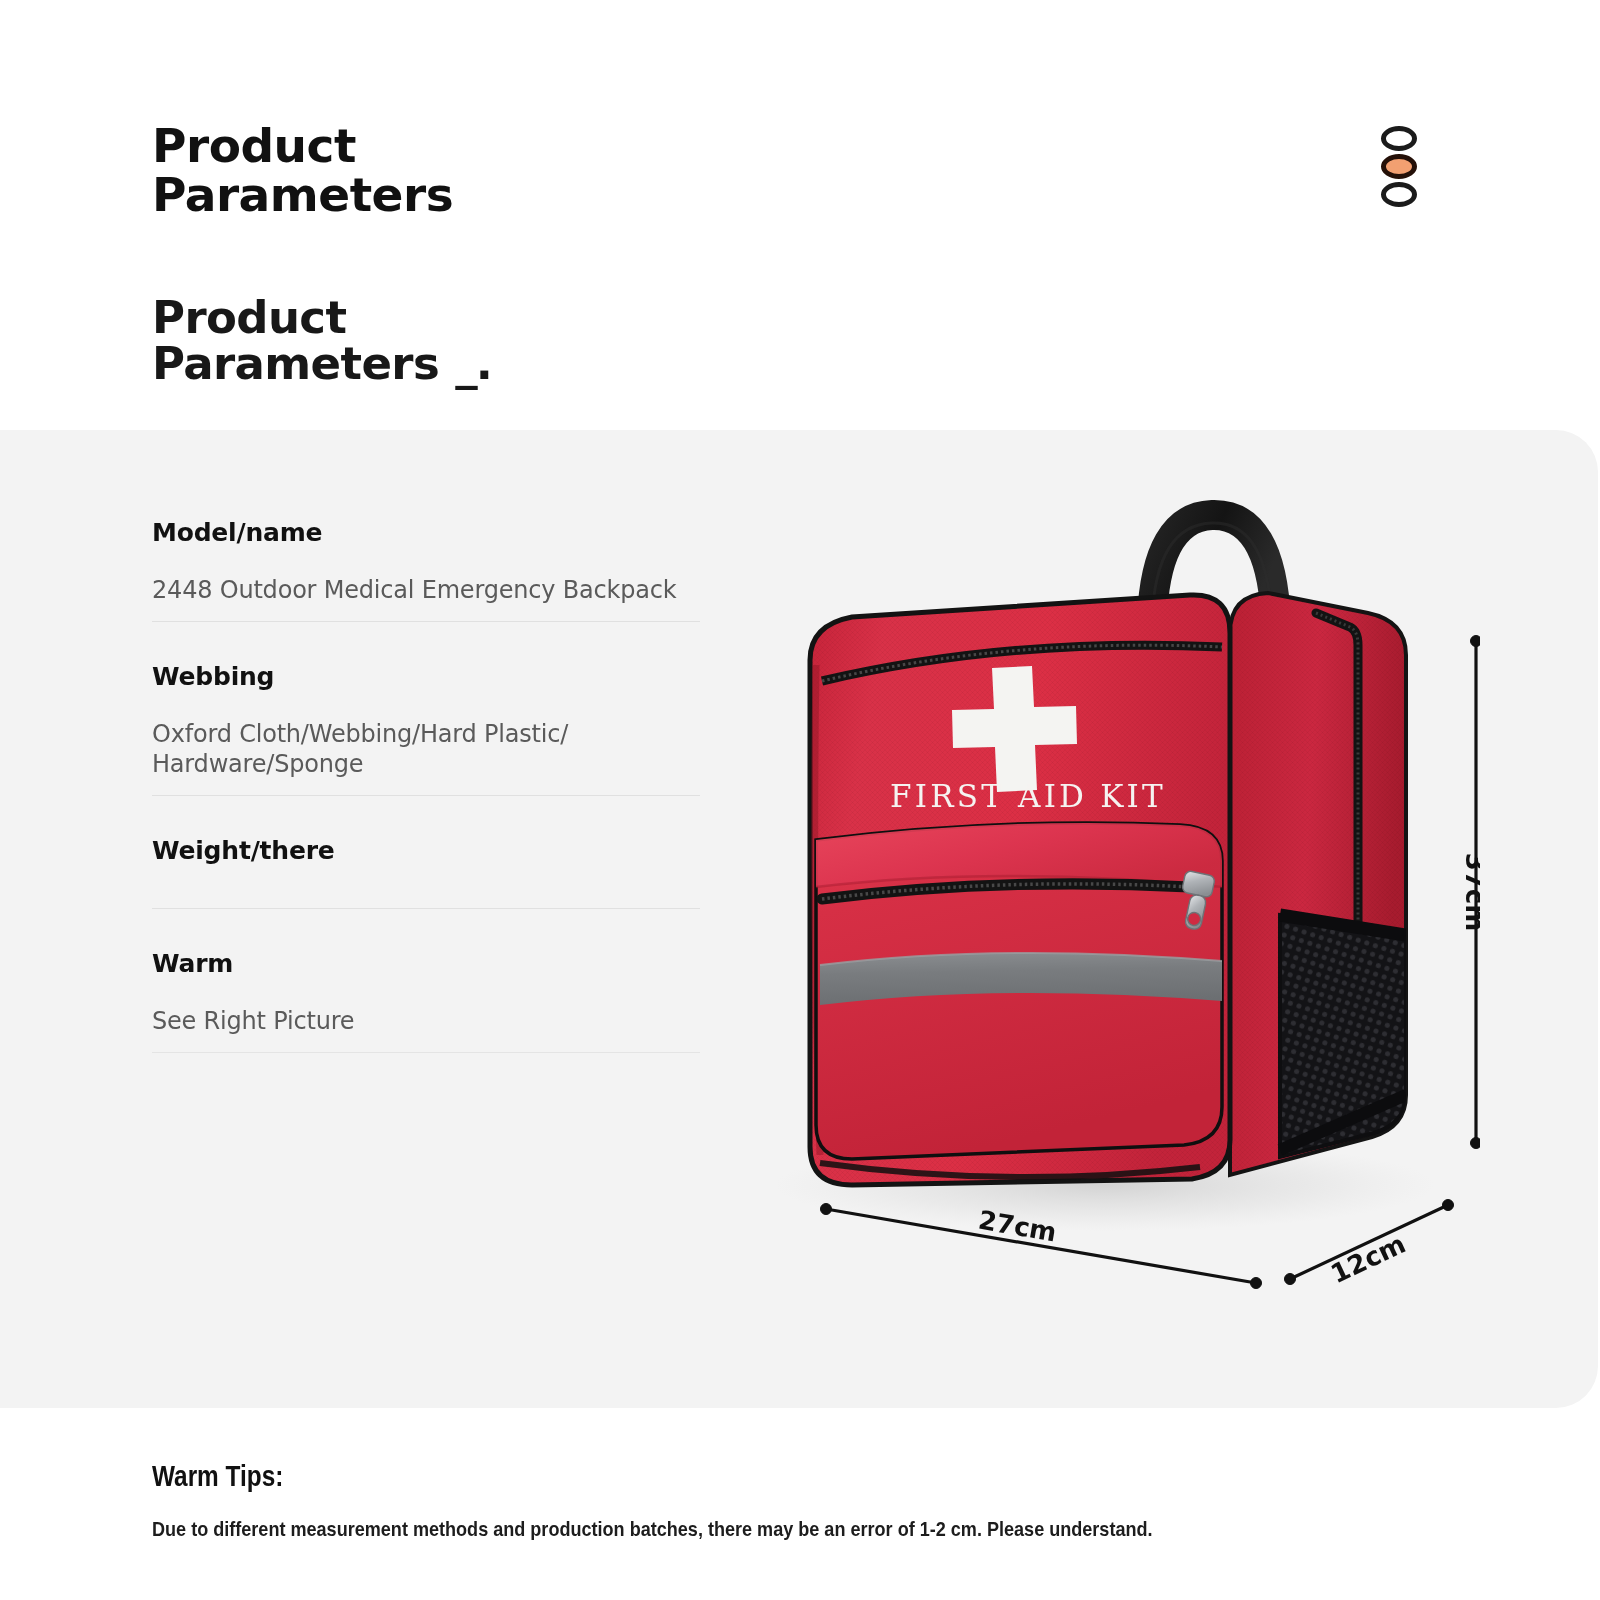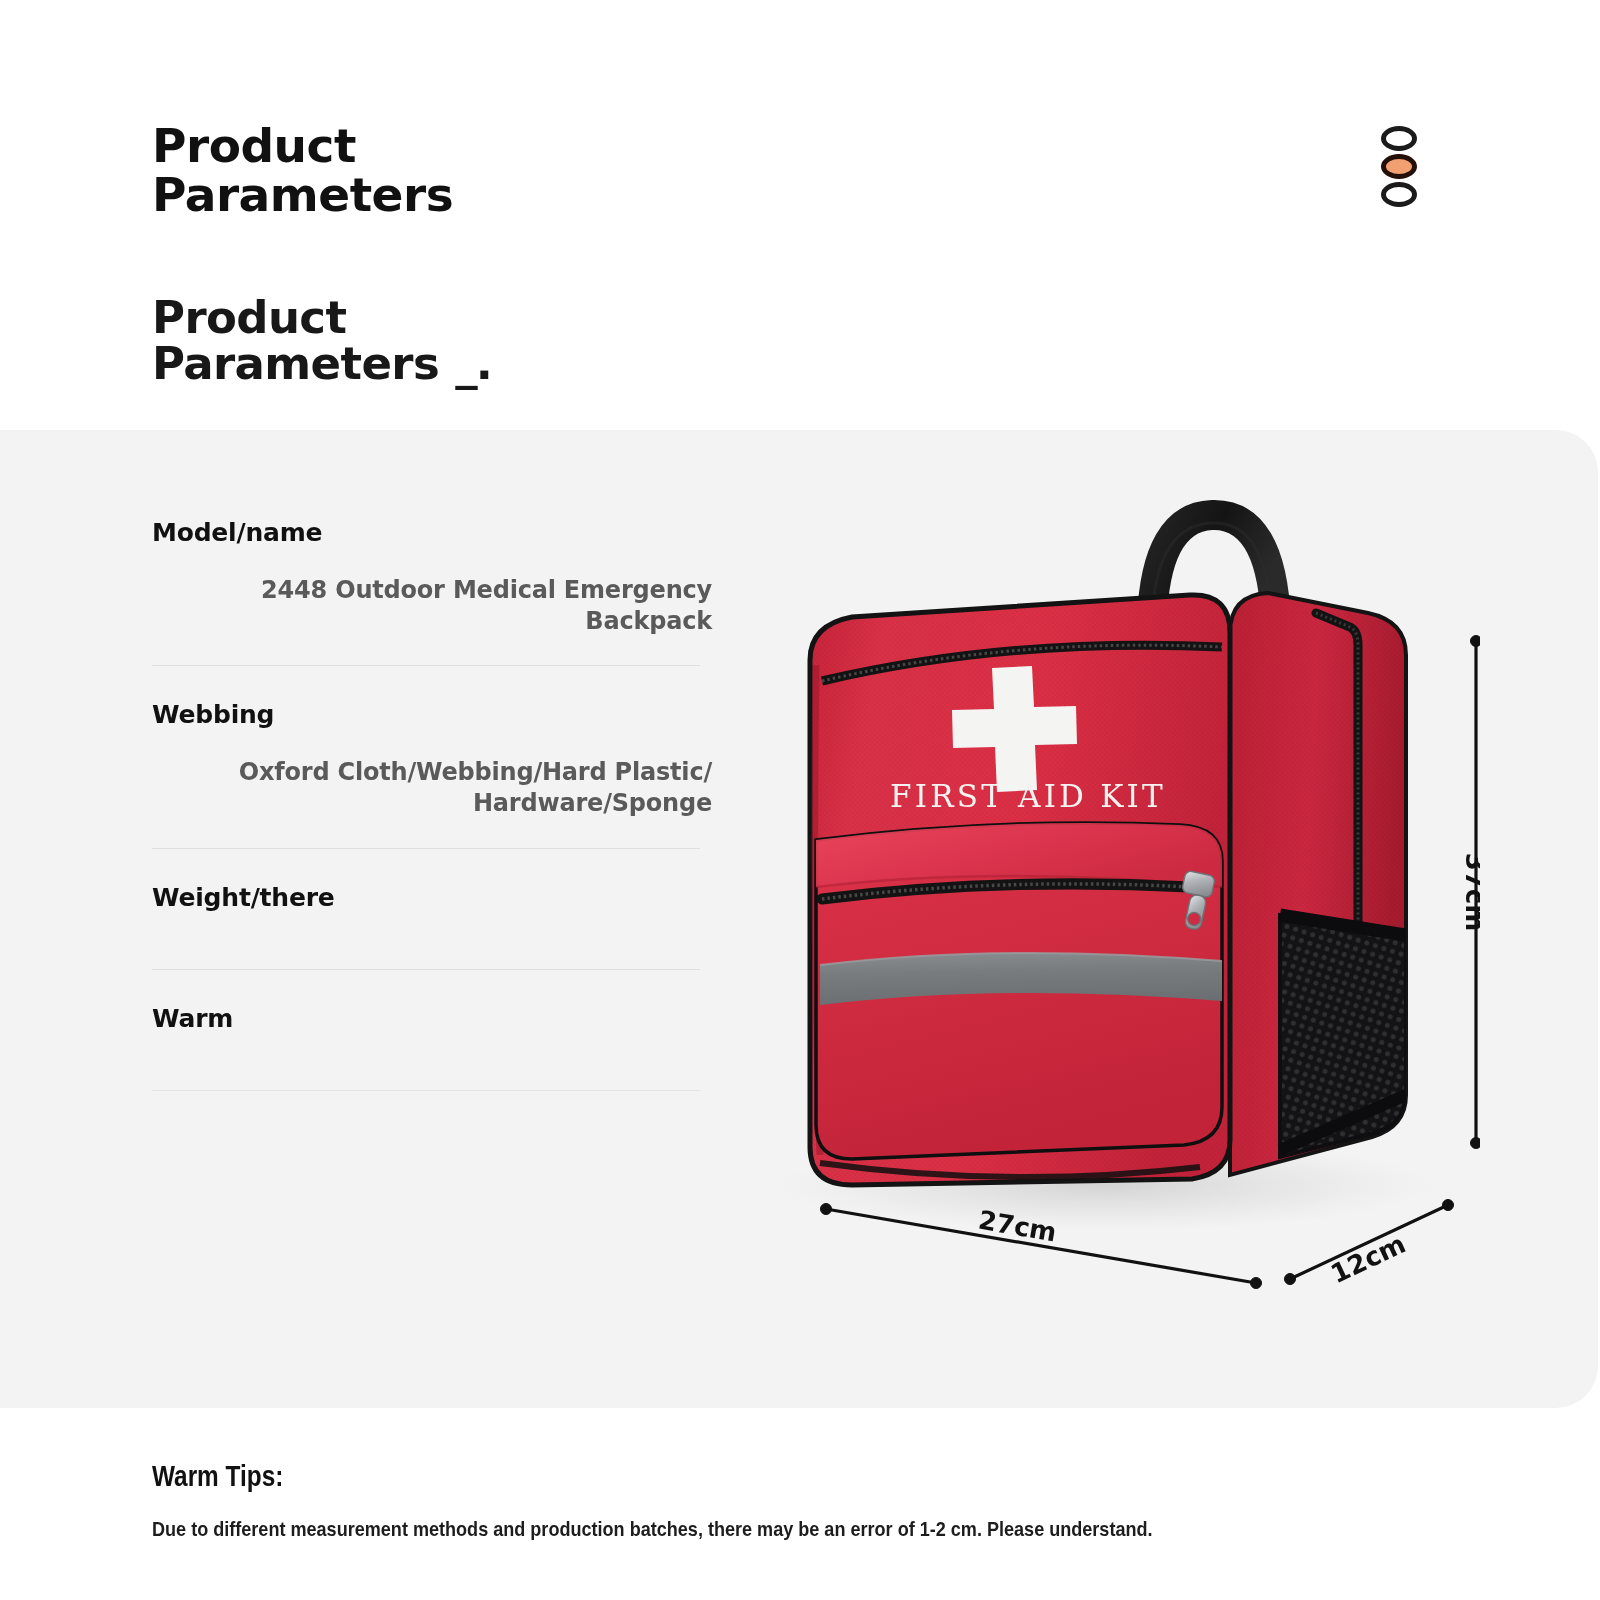--- a/index.html
+++ b/index.html
@@ -85,43 +85,42 @@
 
   
   .spec-table {
     position: absolute;
     left: 152px;
     top: 518px;
     width: 560px;
   }
   .spec-row {
     position: relative;
-    padding-bottom: 30px;
-    margin-bottom: 2px;
+    padding-bottom: 16px;
+    margin-bottom: 8px;
   }
   .spec-row + .spec-row {
     padding-top: 32px;
   }
   .spec-label {
     font-family: "DejaVu Sans", sans-serif;
     font-weight: bold;
     font-size: 25px;
     color: #111111;
     letter-spacing: -0.2px;
     margin-bottom: 28px;
   }
   .spec-value {
     font-family: "DejaVu Sans", sans-serif;
-    font-weight: bold;
+    font-weight: normal;
     font-size: 24px;
     color: #5a5a5a;
     letter-spacing: -0.2px;
     line-height: 1.28;
     white-space: pre-line;
-    text-align: right;
   }
   .spec-divider {
     position: absolute;
     left: 0;
     bottom: 0;
     width: 548px;
     height: 1px;
     background: #e0e0e0;
   }
   .spec-row:last-child .spec-divider {
@@ -200,20 +199,21 @@
     <div class="spec-divider"></div>
   </div>
 
   <div class="spec-row">
     <div class="spec-label">Weight/there</div>
     <div class="spec-divider"></div>
   </div>
 
   <div class="spec-row">
     <div class="spec-label">Warm</div>
+    <div class="spec-value">See Right Picture</div>
     <div class="spec-divider"></div>
   </div>
 
 </div>
 
 <div class="photo">
 <svg viewBox="0 0 720 800" width="720" height="800" xmlns="http://www.w3.org/2000/svg">
   <defs>
     <linearGradient id="gBodyFront" x1="0" y1="0" x2="1" y2="0.25">
       <stop offset="0" stop-color="#c62339"></stop>

